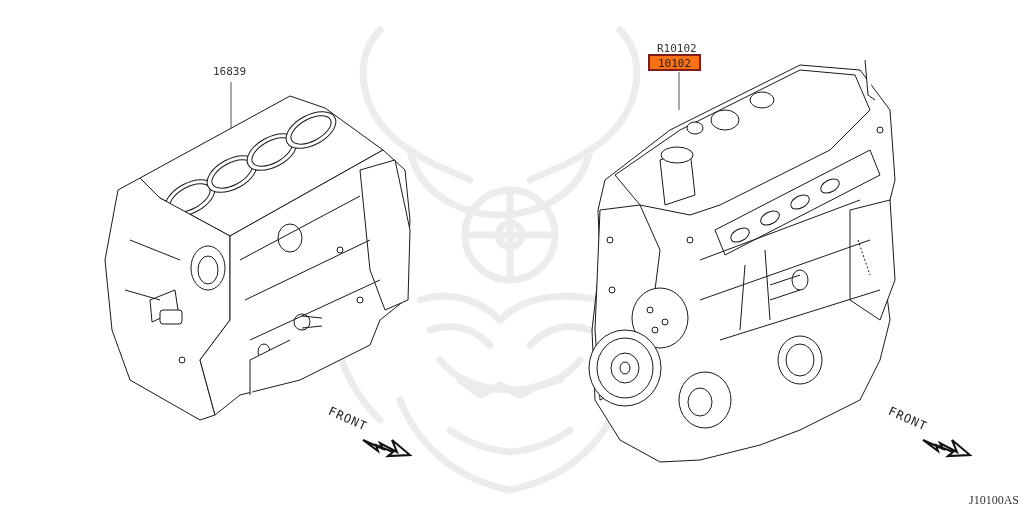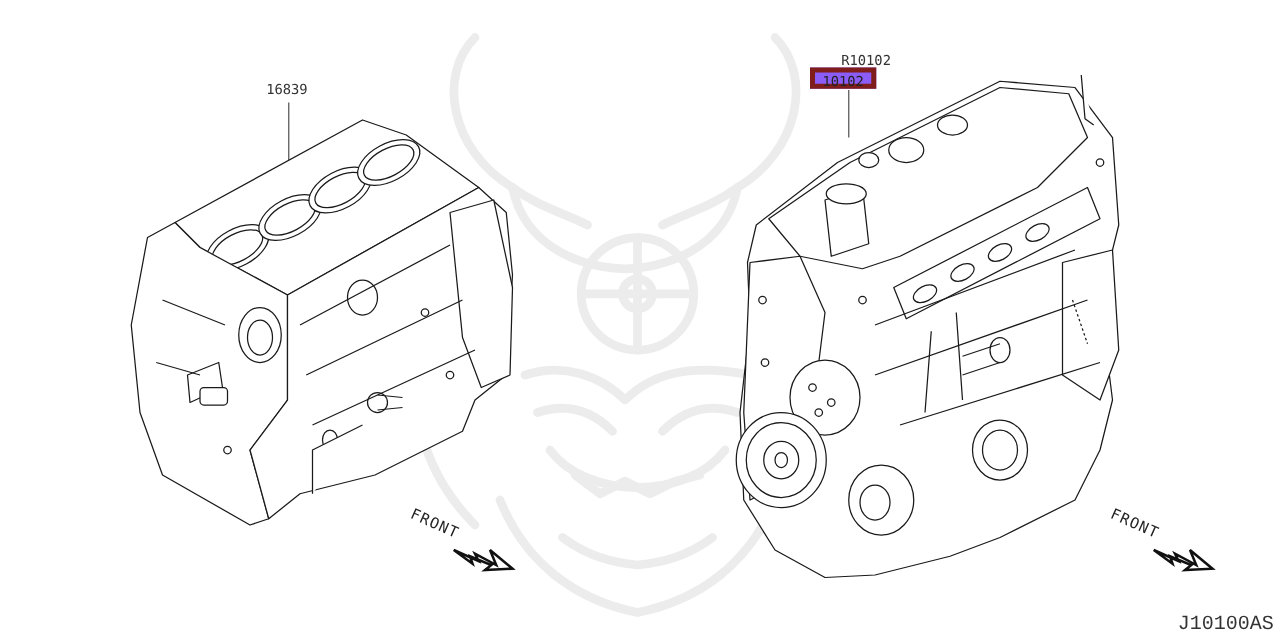--- a/index.html
+++ b/index.html
@@ -2,30 +2,30 @@
 <html><head>
 <meta charset="utf-8">
 <style>
   html, body { margin: 0; padding: 0; background: #ffffff; }
   body { width: 1024px; height: 510px; position: relative; overflow: hidden;
          font-family: "DejaVu Sans Mono", "Liberation Mono", monospace; }
   .stage { position: absolute; left: 0; top: 0; width: 1024px; height: 510px; }
   svg.layer { position: absolute; left: 0; top: 0; }
   .label { position: absolute; font-size: 11px; color: #333; letter-spacing: 0px; line-height: 12px; white-space: nowrap; }
   .callout-plain { left: 213px; top: 66px; }
-  .callout-ref { left: 657px; top: 43px; color: #333; font-size: 11px; margin-left: 16px; }
+  .callout-ref { left: 657px; top: 43px; color: #333; font-size: 11px; }
   .callout-box { position: absolute; left: 648px; top: 54px; width: 53px; height: 17px;
-                 background: #8b5cf6; border: 4px solid #7f1d1d; box-sizing: border-box;
+                 background: #f97316; border: 2px solid #7f1d1d; box-sizing: border-box;
                  font-size: 11px; color: #222; text-align: center; line-height: 15px; cursor: pointer; }
   .front { position: absolute; font-size: 12px; color: #222; letter-spacing: 1px;
            transform-origin: left top; transform: rotate(24deg); font-family: "DejaVu Sans Mono", monospace; }
   .front-left { left: 332px; top: 404px; }
   .front-right { left: 892px; top: 404px; }
-  .figure-id { position: absolute; right: 5px; bottom: 2px; font-size: 16px; color: #333;
-               font-family: Liberation Mono, monospace; }
+  .figure-id { position: absolute; right: 5px; bottom: 2px; font-size: 12px; color: #333;
+               font-family: Liberation Serif, serif; }
 </style>
 </head>
 <body>
 
 <div class="stage">
 
   <svg class="layer" width="1024" height="510">
     <g fill="none" stroke="#ececec" stroke-width="7" stroke-linecap="round" stroke-linejoin="round">
       <path d="M380 30 C350 60 360 120 410 150 C430 165 450 170 470 180"></path>
       <path d="M620 30 C650 60 640 120 590 150 C570 165 550 170 530 180"></path>

